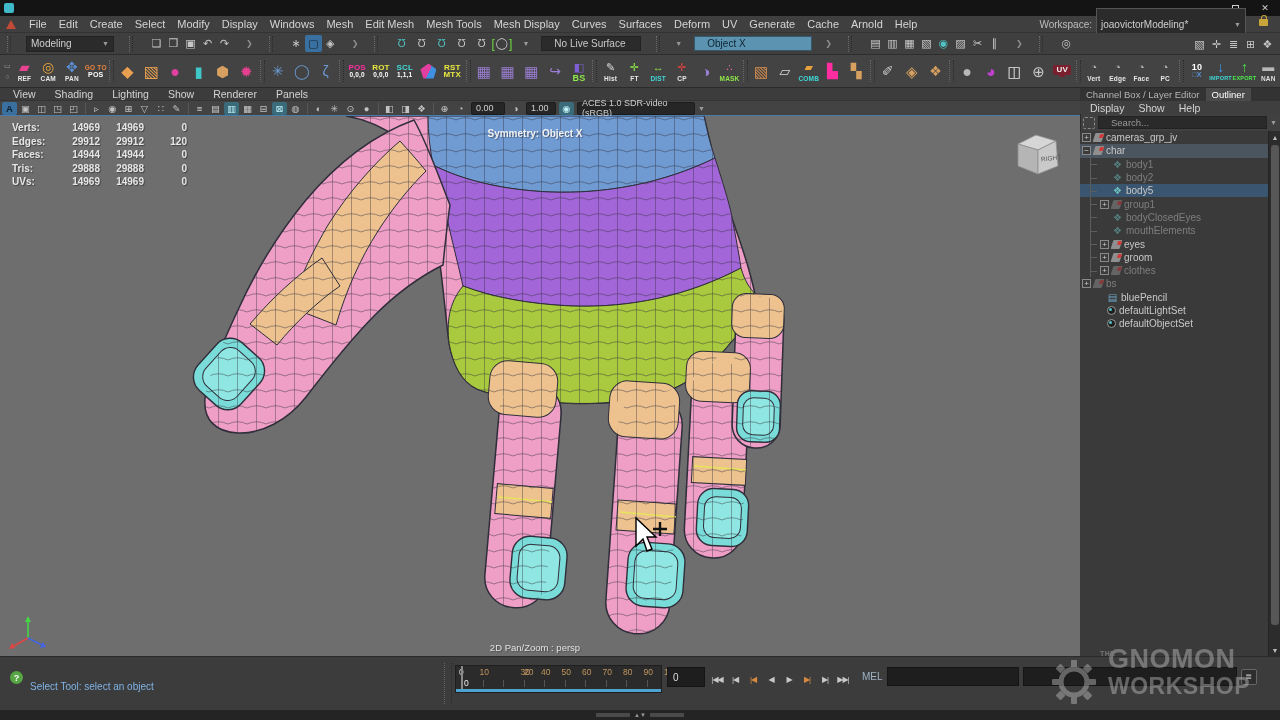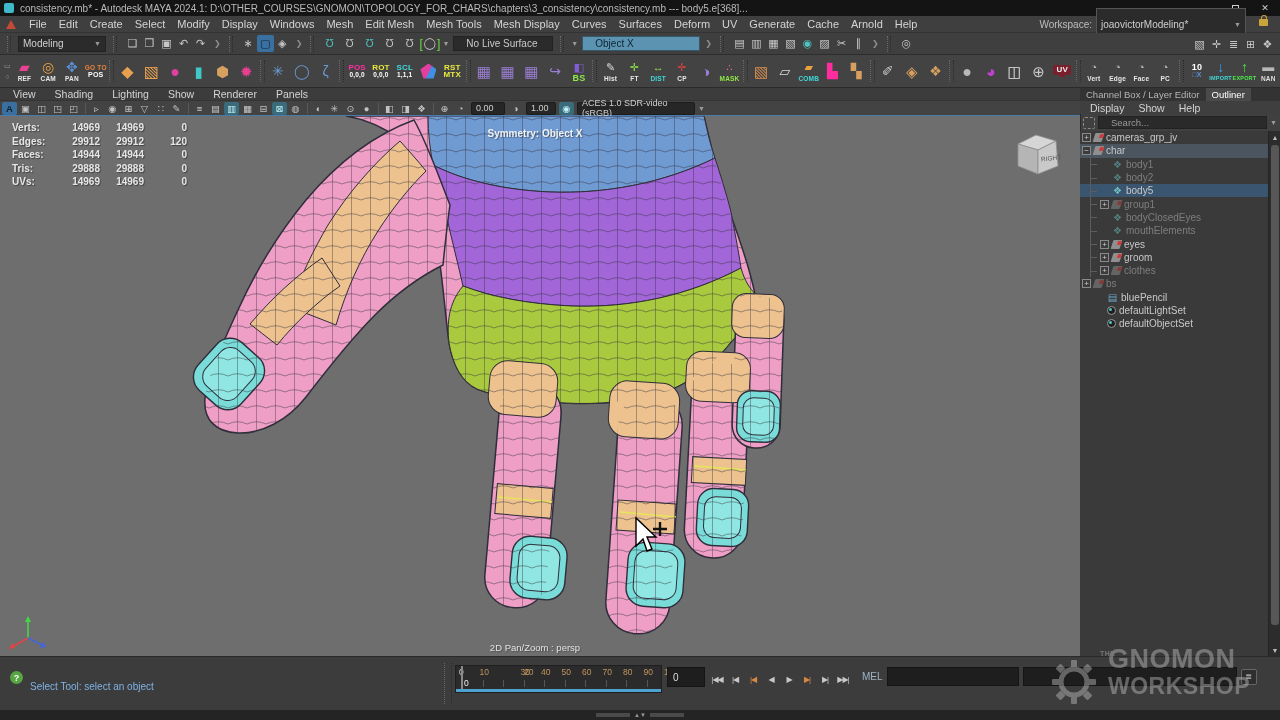--- a/index.html
+++ b/index.html
@@ -26,21 +26,21 @@
   #workspace{position:absolute;right:34px;top:17px;height:15px;display:flex;align-items:center;gap:4px;}
   #workspace .wlab{font-size:10px;color:#bdbdbd;}
   #workspace .wsel{width:150px;height:14px;background:#2b2b2b;border:1px solid #555;font-size:10px;
                    color:#cfcfcf;display:flex;align-items:center;padding:16px 4px;justify-content:space-between;}
   .carat{font-size:7px;color:#9a9a9a;}
   #lockicon{position:absolute;right:12px;top:19px;width:9px;height:7px;background:#c9a43a;border-radius:1px;}
   #lockicon::before{content:"";position:absolute;left:1.5px;top:-4px;width:4px;height:4px;border:1.5px solid #c9a43a;border-bottom:none;border-radius:3px 3px 0 0;}
 
   
   #statusline{left:0;top:33px;width:1280px;height:22px;background:#3f3f3f;border-bottom:1px solid #2d2d2d;
-              display:flex;align-items:center;gap:4px;padding:0 4px;}
+              display:flex;align-items:center;gap:12px;padding:0 4px;}
   .vgrip{width:4px;height:16px;border-left:1px dotted #6a6a6a;border-right:1px dotted #2a2a2a;margin:0 3px;}
   .gchev{font-size:8px;color:#8f8f8f;margin:0 1px;}
   #modesel{width:88px;height:16px;background:#2b2b2b;border:1px solid #222;display:flex;align-items:center;
            justify-content:space-between;padding:0 4px;font-size:10px;color:#d0d0d0;}
   .ti{width:17px;height:17px;display:flex;align-items:center;justify-content:center;font-size:11px;
       color:#c6c6c6;border-radius:2px;position:relative;}
   .ti.on{background:var(--sel-blue);color:#10222e;}
   .ti.teal{color:#4fc3c3;}
   .ti.flip{transform:rotate(180deg);}
   .ti.live{color:#d0d0d0;}
@@ -167,21 +167,20 @@
   #wm-gnomon{position:absolute;left:60px;top:0px;font-size:27px;font-weight:bold;letter-spacing:.5px;transform:scaleY(1.02);}
   #wm-workshop{position:absolute;left:60px;top:29px;font-size:23px;font-weight:bold;letter-spacing:.5px;}
 </style>
 </head>
 <body>
 
 <div id="app">
 
   <div class="abs" id="titlebar">
     <span class="appicon"></span>
-    <span class="ttext">consistency.mb* - Autodesk MAYA 2024.1: D:\OTHER_COURSES\GNOMON\TOPOLOGY_FOR_CHARS\chapters\3_consistency\consistency.mb  ---  body5.e[368]...</span>
     <span class="winbtns">
       <span class="winbtn">
           <span class="mini"></span>
         </span>
       <span class="winbtn">
           <span class="sq"></span>
         </span>
       <span class="winbtn">✕</span>
     </span>
   </div>

